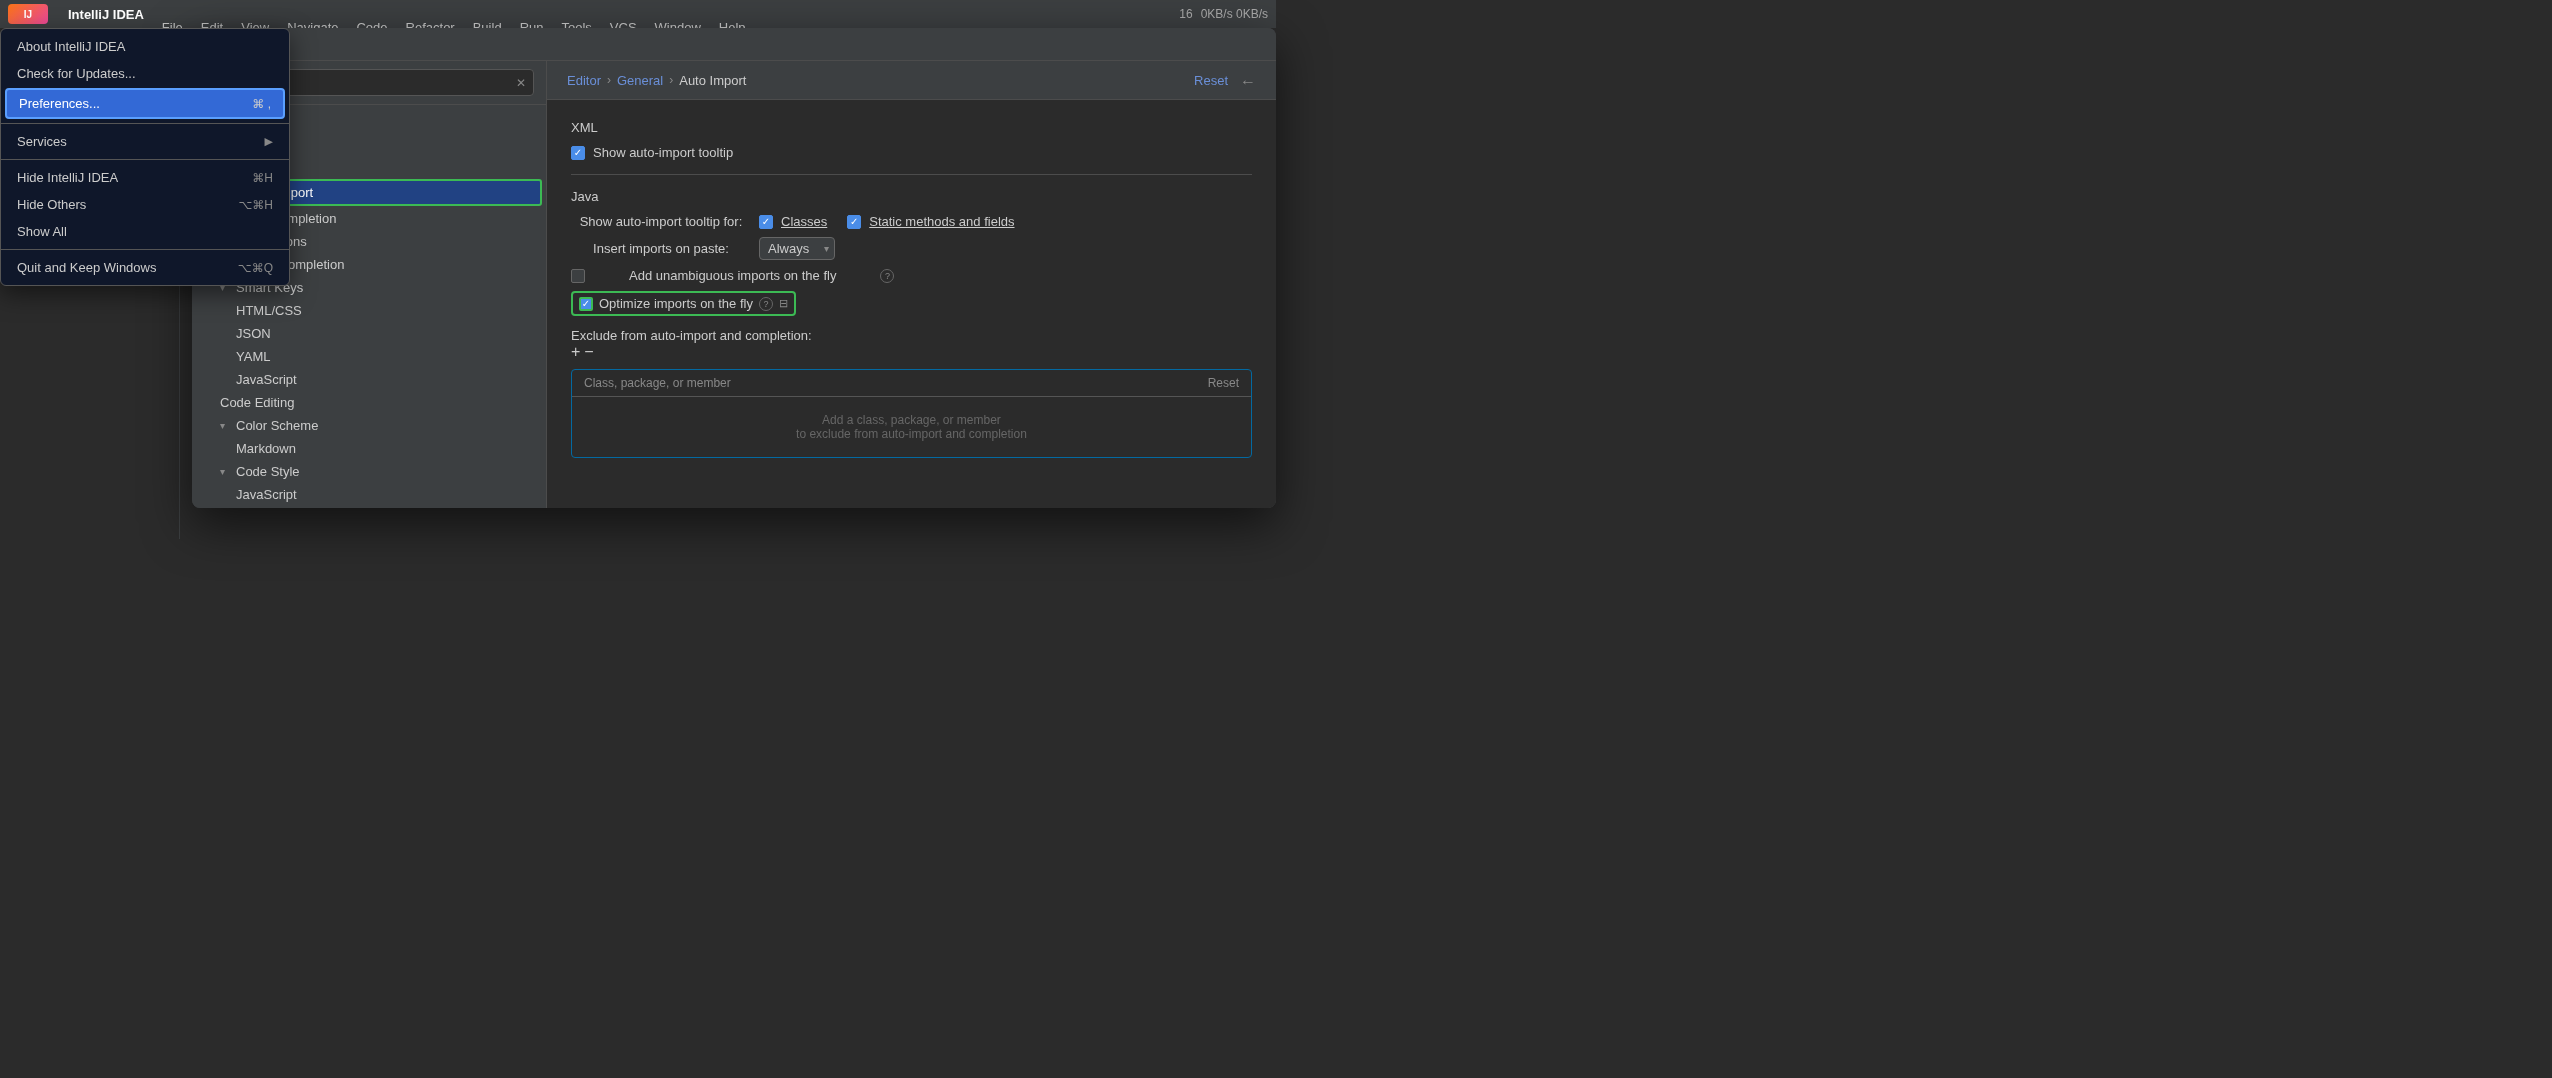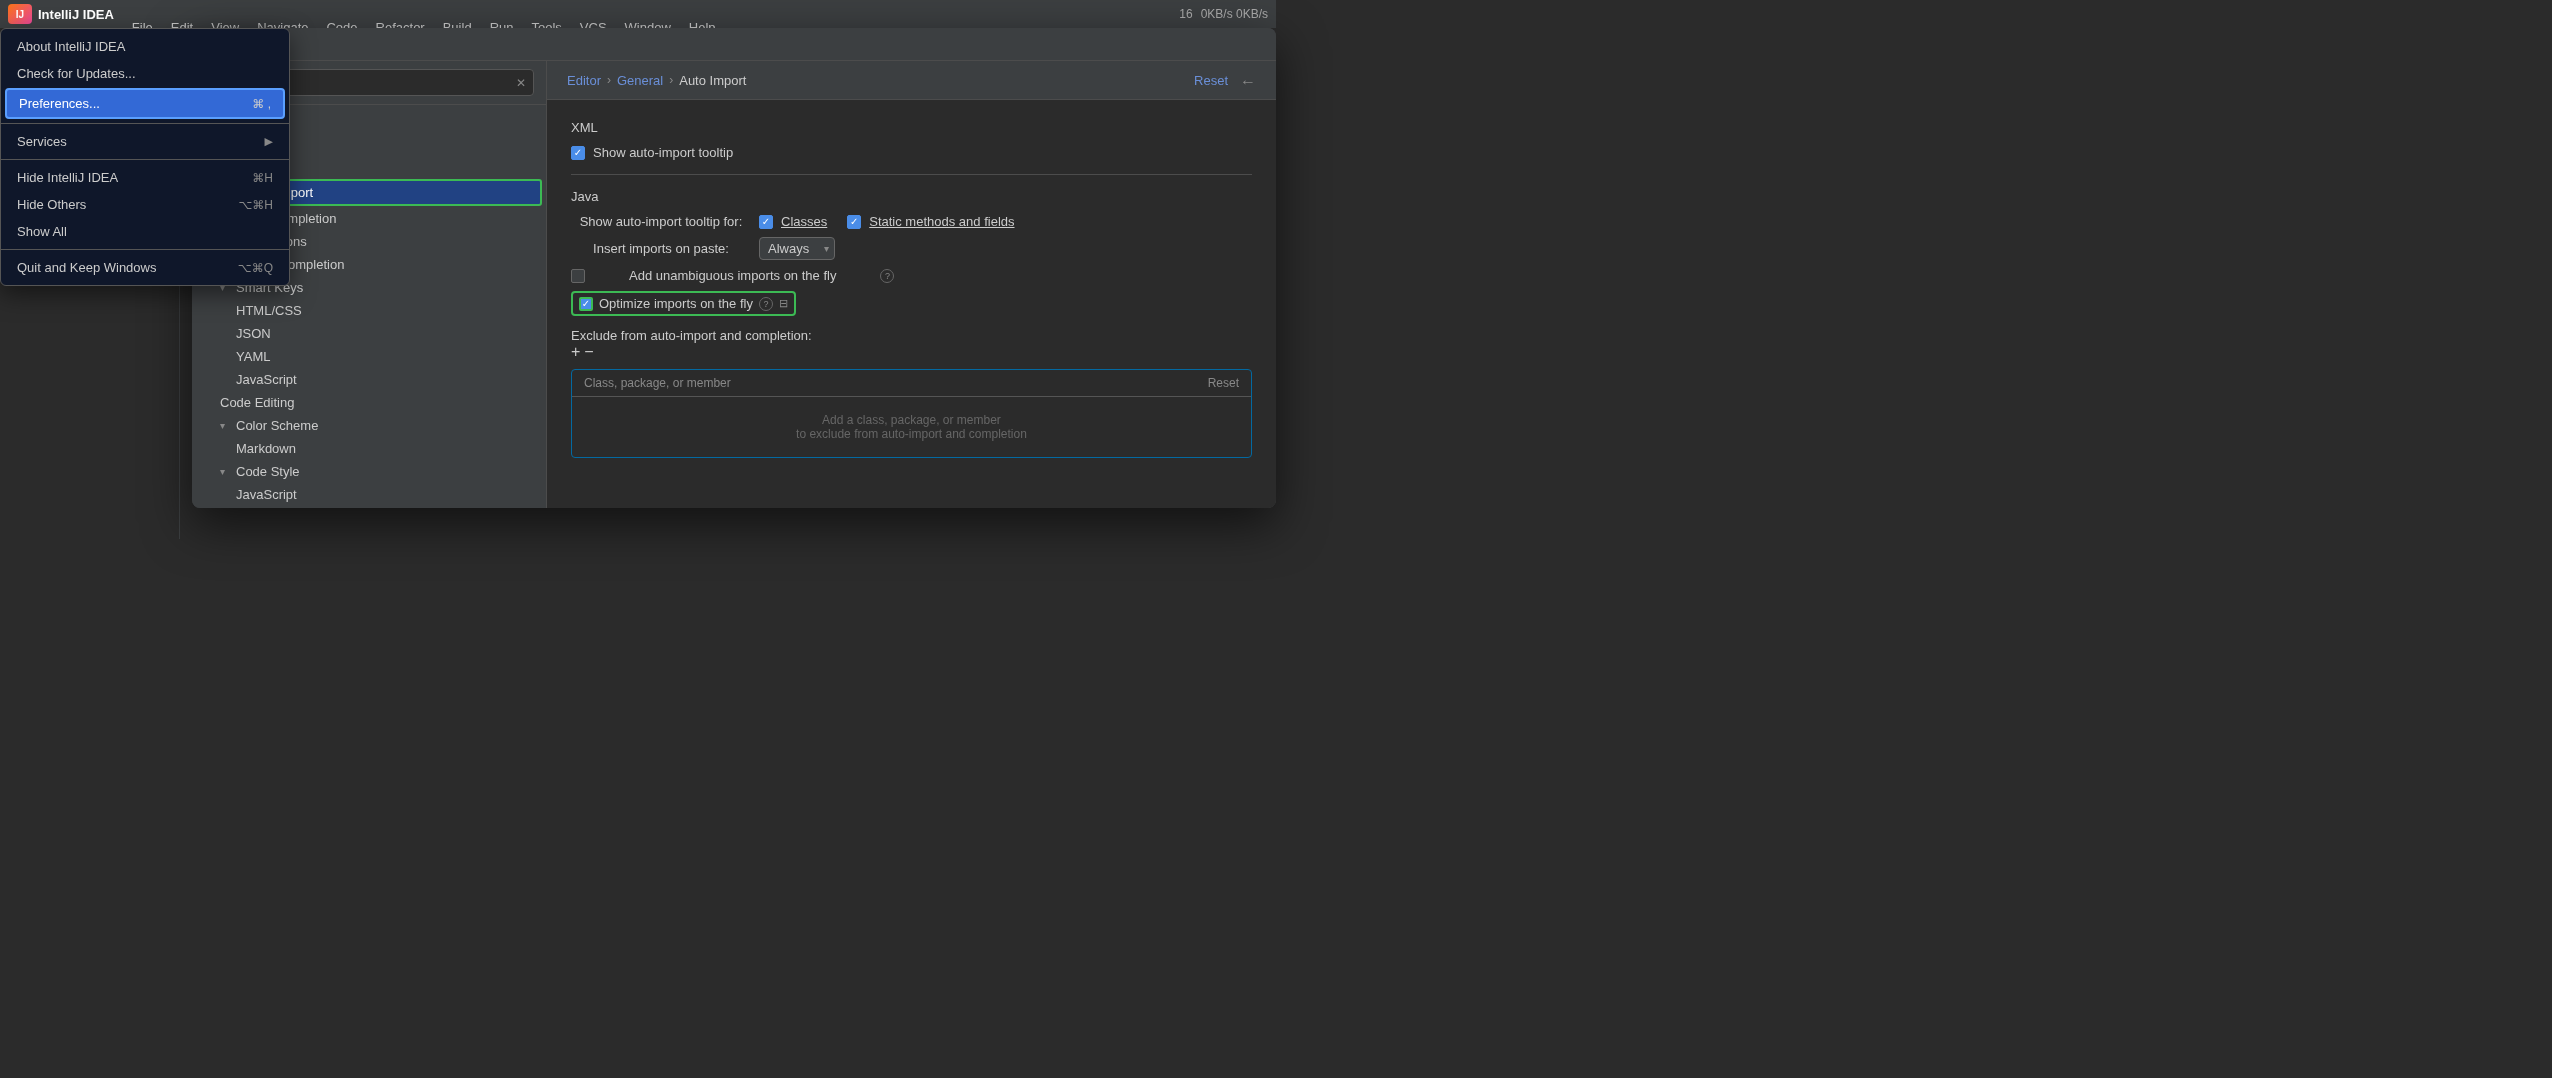--- a/index.html
+++ b/index.html
@@ -16,23 +16,23 @@
     
     .menubar {
       background: #3c3f41;
       display: flex;
       align-items: center;
       height: 28px;
       padding: 0 8px;
       gap: 2px;
     }
     .menubar-logo {
-      width: 24px;
+      width: 40px;
       height: 20px;
-      margin-right: 4px;
+      margin-right: 18px;
       background: linear-gradient(135deg, #f97316, #ec4899);
       border-radius: 4px;
       display: flex;
       align-items: center;
       justify-content: center;
       font-size: 10px;
       color: white;
       font-weight: bold;
     }
     .menubar-brand {

